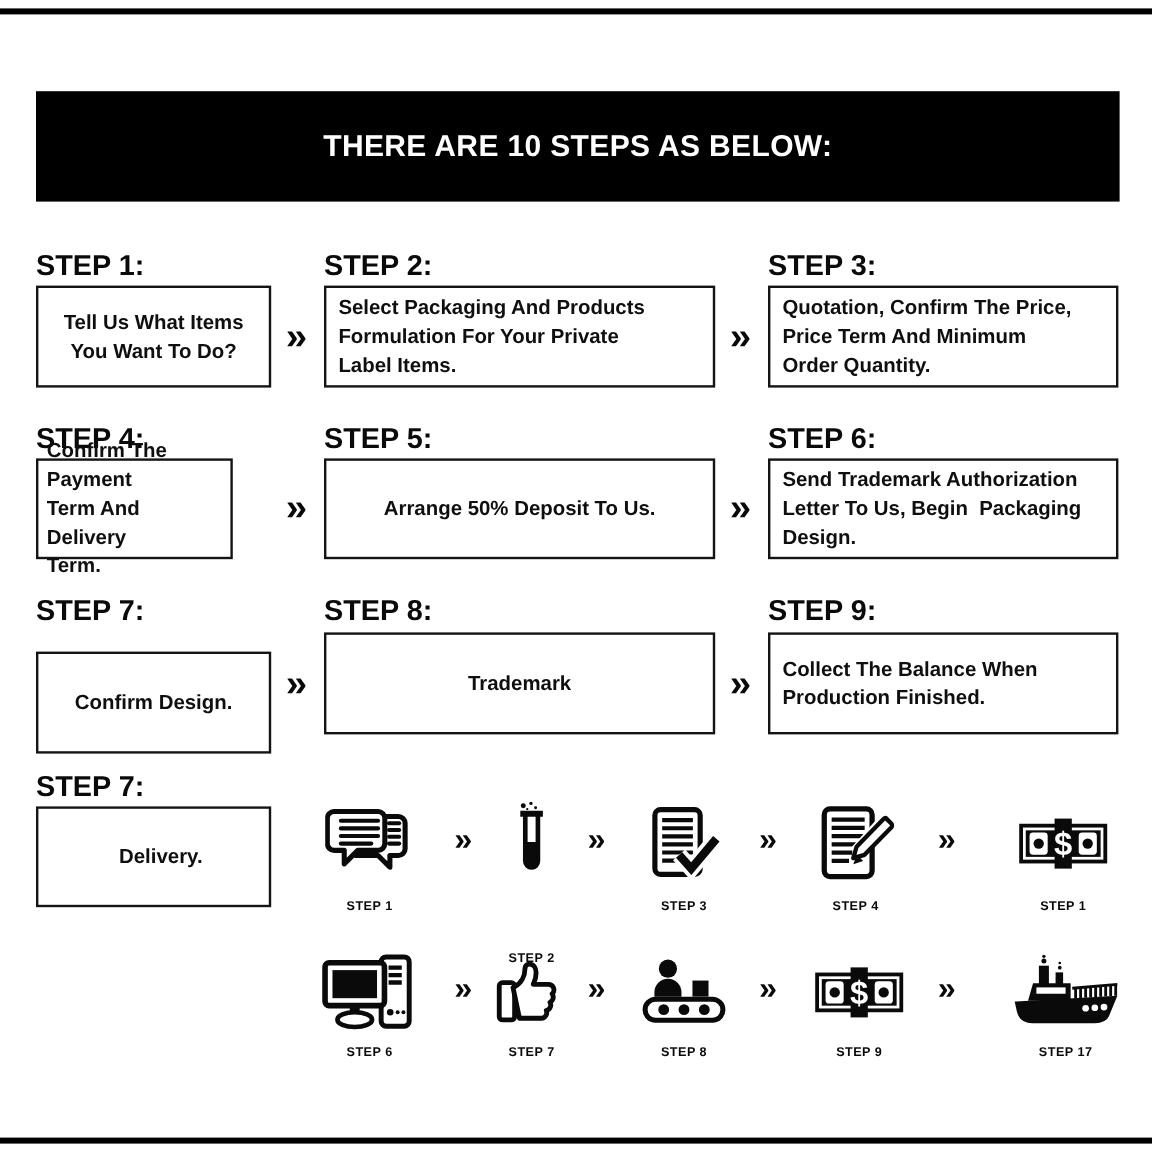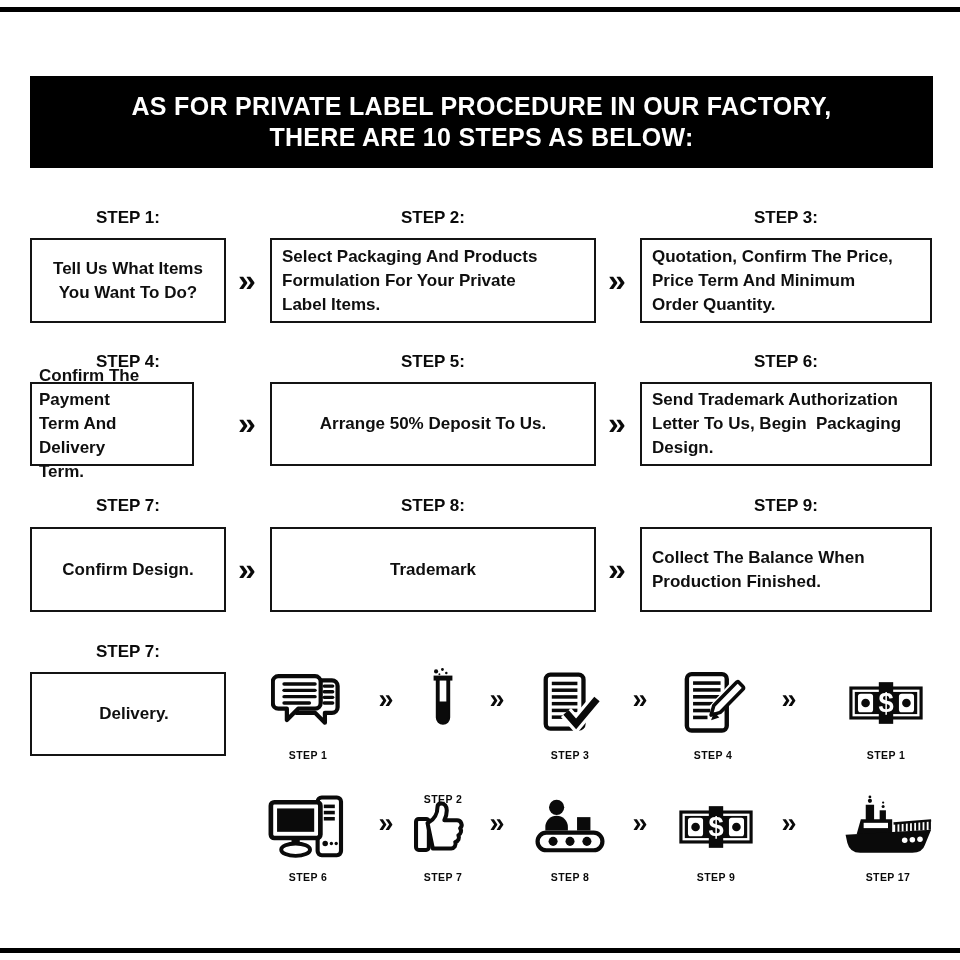--- a/index.html
+++ b/index.html
@@ -10,22 +10,22 @@
   .edge-bar{position:absolute;left:0;width:960px;height:5px;background:#000;}
   #header-banner{
     position:absolute;left:30px;top:76px;width:903px;height:92px;background:#000;
     display:flex;flex-direction:column;align-items:center;justify-content:center;
   }
   .header-line{
     color:#fff;font-weight:700;font-size:25px;line-height:31px;letter-spacing:.3px;
     text-align:center;white-space:nowrap;
   }
   .step-label{
-    position:absolute;font-weight:700;font-size:17px;color:#0a0a0a;
-    text-align:center;white-space:nowrap;
+    position:absolute;font-weight:700;font-size:24px;color:#0a0a0a;
+    text-align:left;white-space:nowrap;
   }
   .step-box{
     position:absolute;border:2px solid #141414;background:#fff;box-sizing:border-box;
     display:flex;align-items:center;
   }
   .step-text{
     font-weight:700;font-size:17px;line-height:24px;color:#0f0f0f;
     white-space:pre-wrap;width:100%;
   }
   .al-center .step-text{text-align:center;padding:0 6px;}
@@ -41,21 +41,20 @@
     position:absolute;transform:translate(-50%,-50%);
     font-weight:700;font-size:10.5px;letter-spacing:.4px;color:#0a0a0a;white-space:nowrap;
   }
 </style>
 </head>
 <body>
 
 <div id="canvas">
   <div class="edge-bar" style="top:7px"></div>
   <div id="header-banner">
-    <div class="header-line">AS FOR PRIVATE LABEL PROCEDURE IN OUR FACTORY,</div>
     <div class="header-line">THERE ARE 10 STEPS AS BELOW:</div>
   </div>
   <div id="flow">
       <div class="step-label" style="left: 30px; top: 208px; width: 196px;">STEP 1:</div>
       <div class="step-box al-center pad-tight" style="left: 30px; top: 238px; width: 196px; height: 85px;">
         <div class="step-text">Tell Us What Items
 You Want To Do?</div>
       </div>
       <div class="step-label" style="left: 270px; top: 208px; width: 326px;">STEP 2:</div>
       <div class="step-box al-left" style="left: 270px; top: 238px; width: 326px; height: 85px;">
@@ -83,21 +82,21 @@
       </div>
       <div class="step-label" style="left: 640px; top: 352px; width: 292px;">STEP 6:</div>
       <div class="step-box al-left" style="left: 640px; top: 382px; width: 292px; height: 84px;">
         <div class="step-text">Send Trademark Authorization
 Letter To Us, Begin  Packaging
 Design.</div>
       </div>
       <div class="flow-arrow" style="left: 247px; top: 424px;">»</div>
       <div class="flow-arrow" style="left: 617px; top: 424px;">»</div>
       <div class="step-label" style="left: 30px; top: 496px; width: 196px;">STEP 7:</div>
-      <div class="step-box al-center pad-tight" style="left: 30px; top: 527px; width: 196px; height: 85px; justify-content: center;">
+      <div class="step-box al-center pad-tight" style="left: 30px; top: 543px; width: 196px; height: 85px; justify-content: center;">
         <div class="step-text">Confirm Design.</div>
       </div>
       <div class="step-label" style="left: 270px; top: 496px; width: 326px;">STEP 8:</div>
       <div class="step-box al-center" style="left: 270px; top: 527px; width: 326px; height: 85px;">
         <div class="step-text">Trademark</div>
       </div>
       <div class="step-label" style="left: 640px; top: 496px; width: 292px;">STEP 9:</div>
       <div class="step-box al-left" style="left: 640px; top: 527px; width: 292px; height: 85px;">
         <div class="step-text">Collect The Balance When
 Production Finished.</div>

